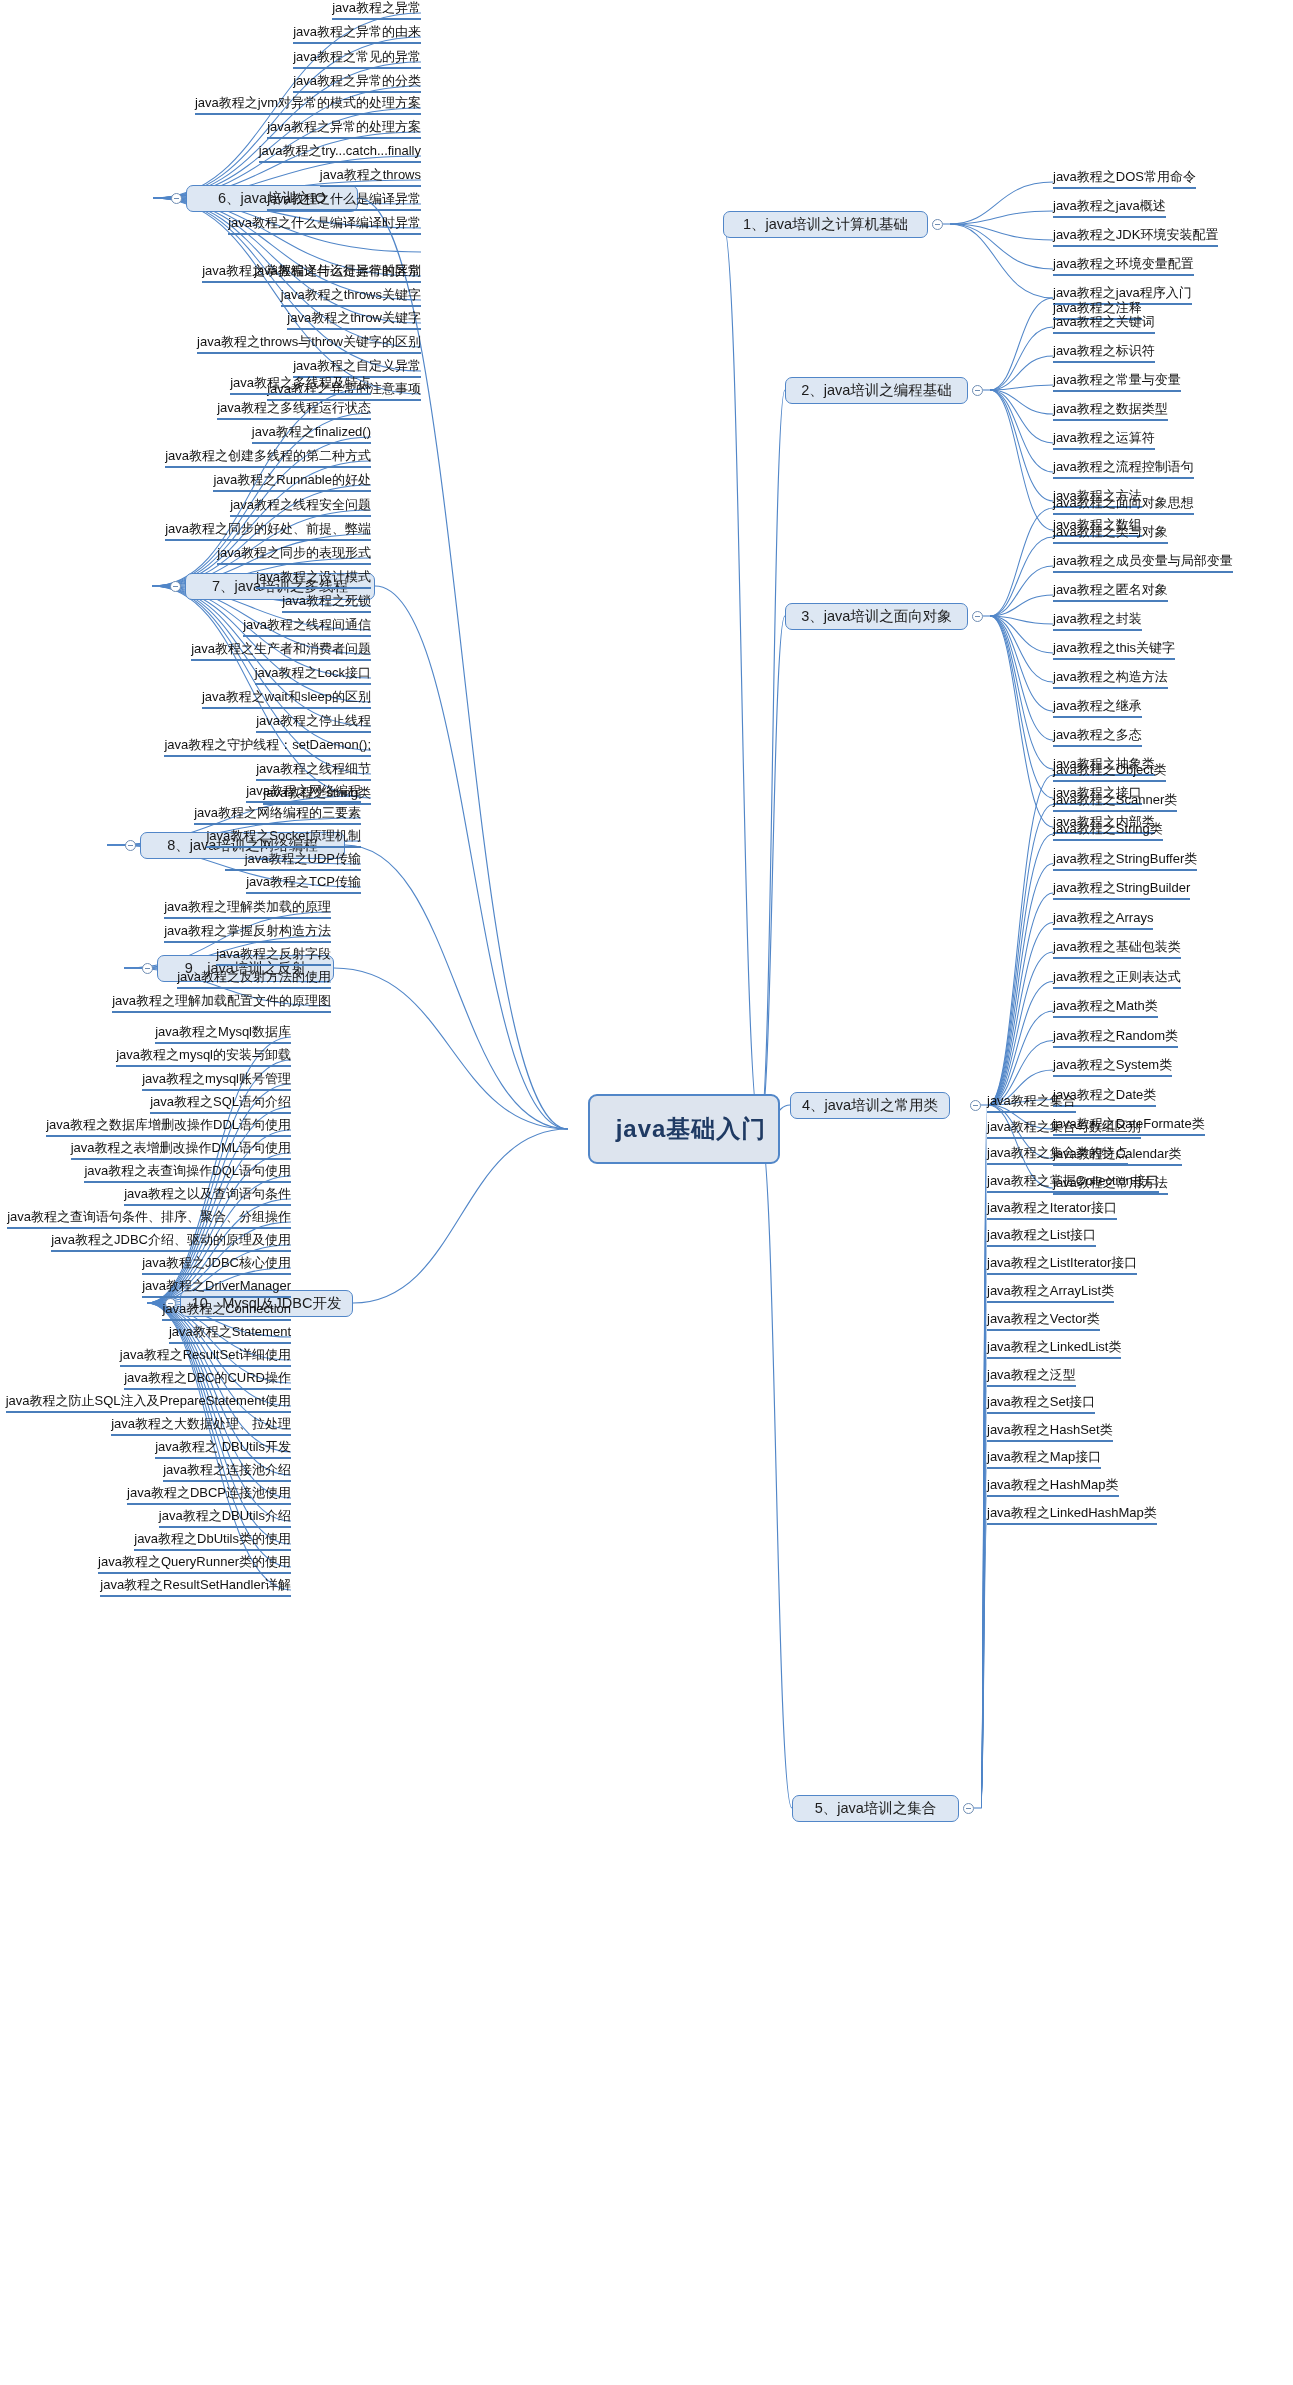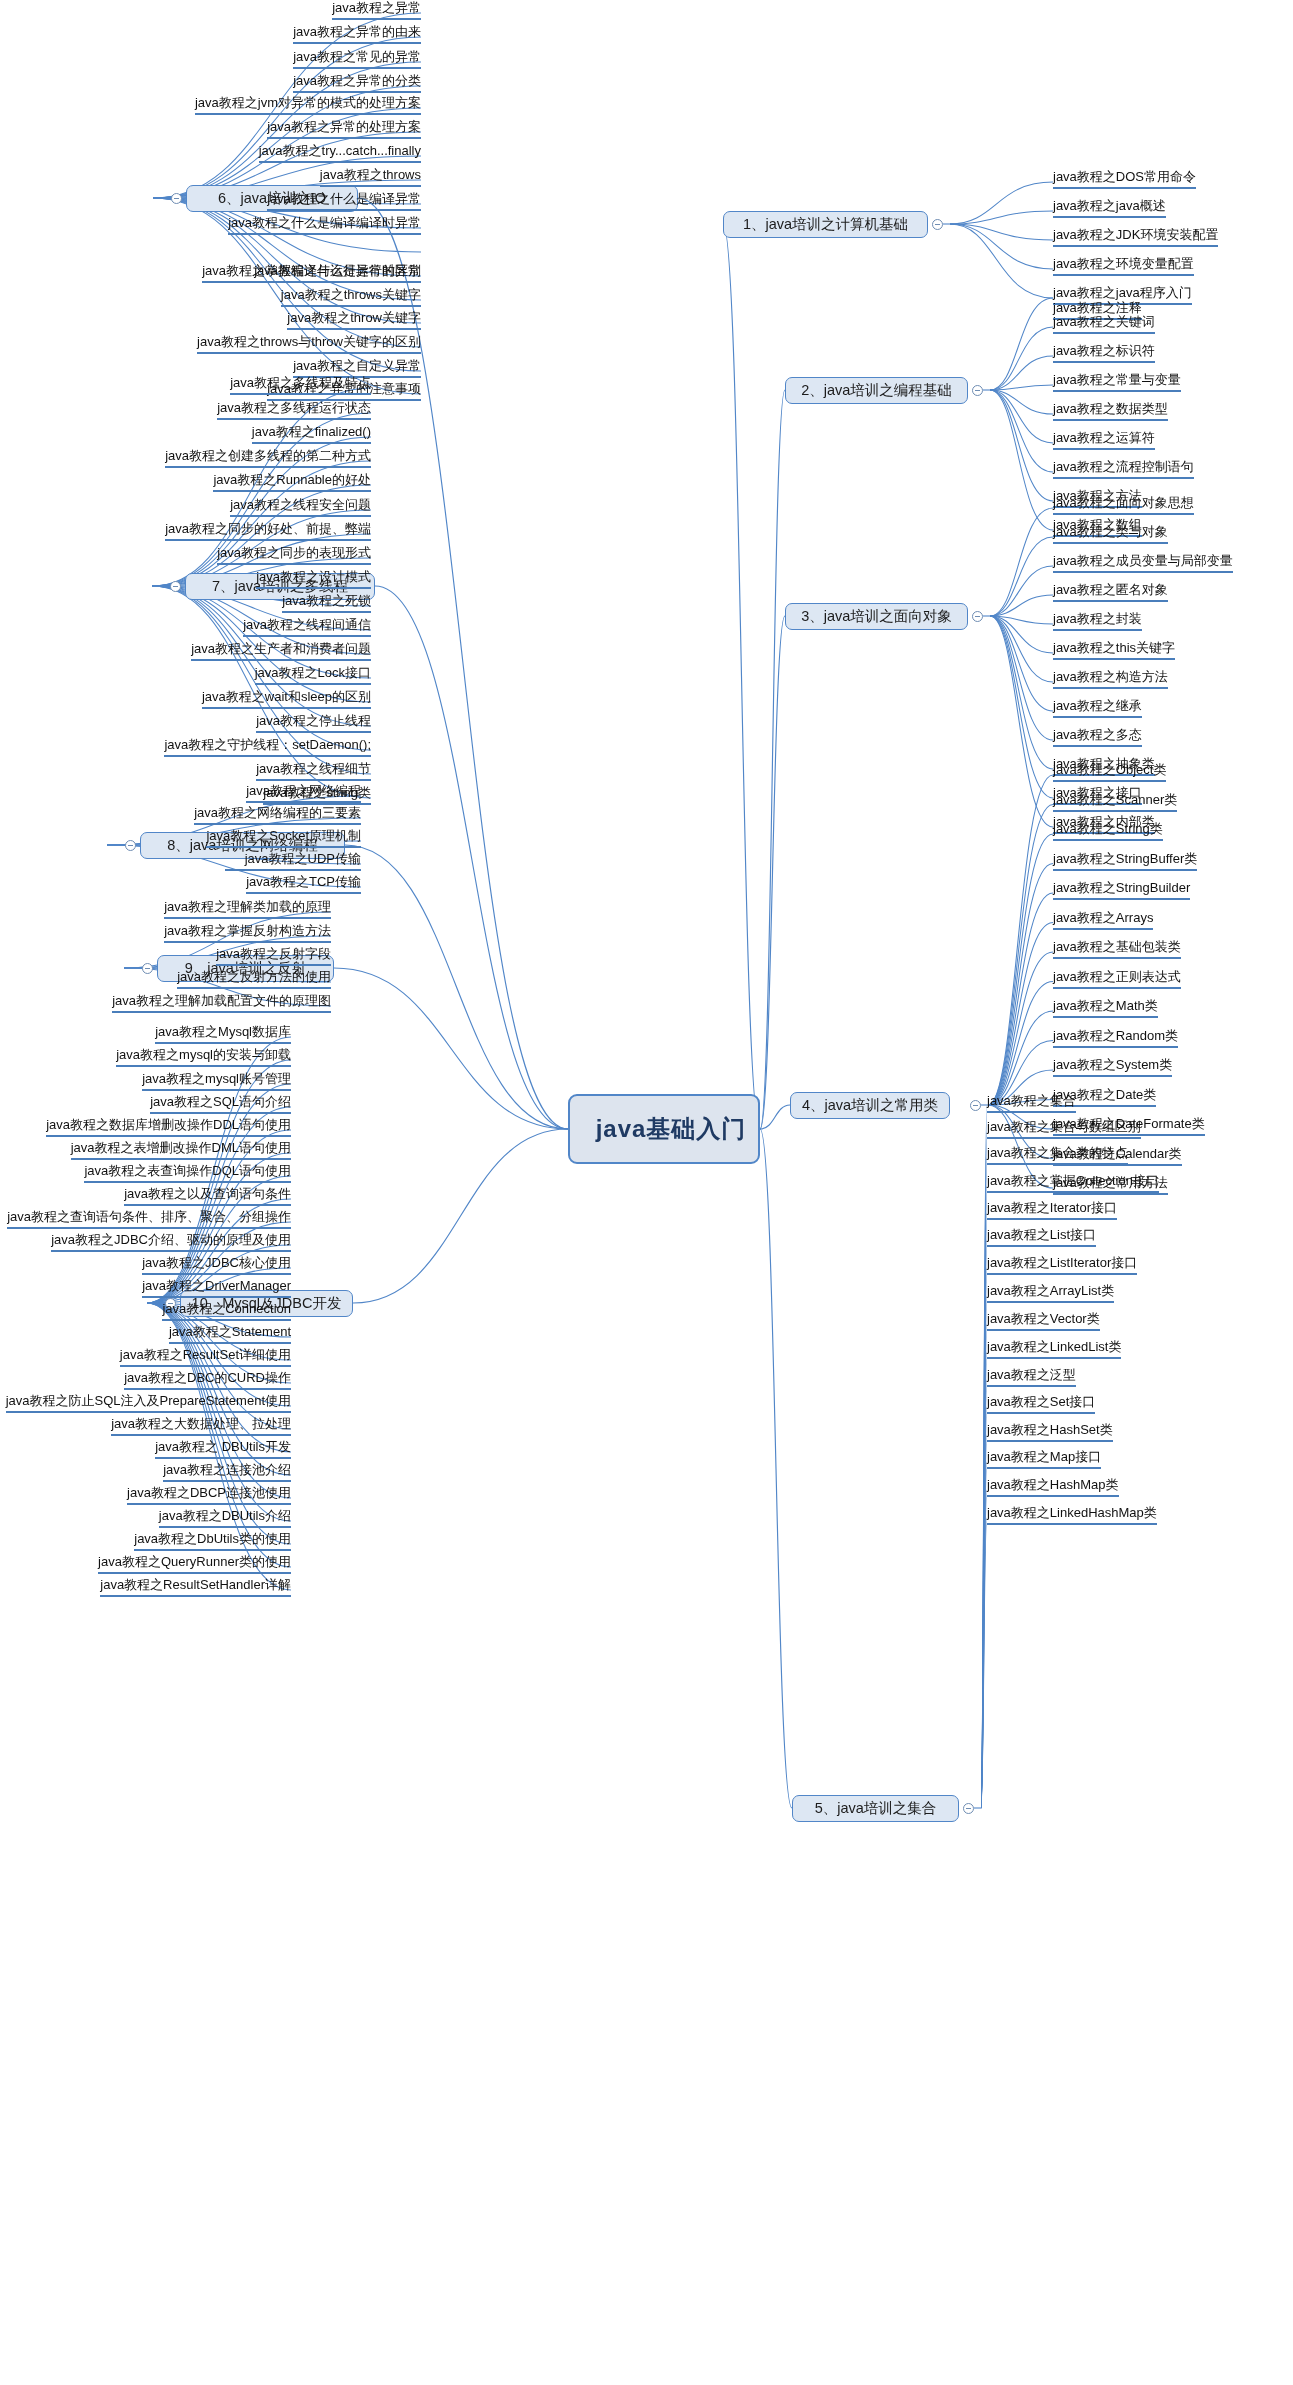--- a/index.html
+++ b/index.html
@@ -232,21 +232,21 @@
       <path d="M147,1303 C211.8,1303 211.8,1429 291,1429" fill="none" stroke="#5186c8" stroke-width="1.05"></path>
       <path d="M147,1303 C211.8,1303 211.8,1452 291,1452" fill="none" stroke="#5186c8" stroke-width="1.05"></path>
       <path d="M147,1303 C211.8,1303 211.8,1475 291,1475" fill="none" stroke="#5186c8" stroke-width="1.05"></path>
       <path d="M147,1303 C211.8,1303 211.8,1498 291,1498" fill="none" stroke="#5186c8" stroke-width="1.05"></path>
       <path d="M147,1303 C211.8,1303 211.8,1521 291,1521" fill="none" stroke="#5186c8" stroke-width="1.05"></path>
       <path d="M147,1303 C211.8,1303 211.8,1544 291,1544" fill="none" stroke="#5186c8" stroke-width="1.05"></path>
       <path d="M147,1303 C211.8,1303 211.8,1567 291,1567" fill="none" stroke="#5186c8" stroke-width="1.05"></path>
       <path d="M147,1303 C211.8,1303 211.8,1590 291,1590" fill="none" stroke="#5186c8" stroke-width="1.05"></path>
     </svg>
   <div id="nodes">
-      <div class="root" style="left: 568px; top: 1094px; width: 192px; height: 70px; padding-left: 14px;">java基础入门</div>
+      <div class="root" style="left: 588px; top: 1094px; width: 192px; height: 70px; padding-left: 14px;">java基础入门</div>
       <div class="branch" style="left: 723px; top: 210.5px; width: 205px;">1、java培训之计算机基础</div>
       <div class="toggle" style="left: 932px; top: 218.5px;"></div>
       <div class="leaf r" style="top: 169px; left: 1053px;">java教程之DOS常用命令</div>
       <div class="leaf r" style="top: 198px; left: 1053px;">java教程之java概述</div>
       <div class="leaf r" style="top: 227px; left: 1053px;">java教程之JDK环境安装配置</div>
       <div class="leaf r" style="top: 256px; left: 1053px;">java教程之环境变量配置</div>
       <div class="leaf r" style="top: 285px; left: 1053px;">java教程之java程序入门</div>
       <div class="branch" style="left: 785px; top: 376.5px; width: 183px;">2、java培训之编程基础</div>
       <div class="toggle" style="left: 972px; top: 384.5px;"></div>
       <div class="leaf r" style="top: 300px; left: 1053px;">java教程之注释</div>

